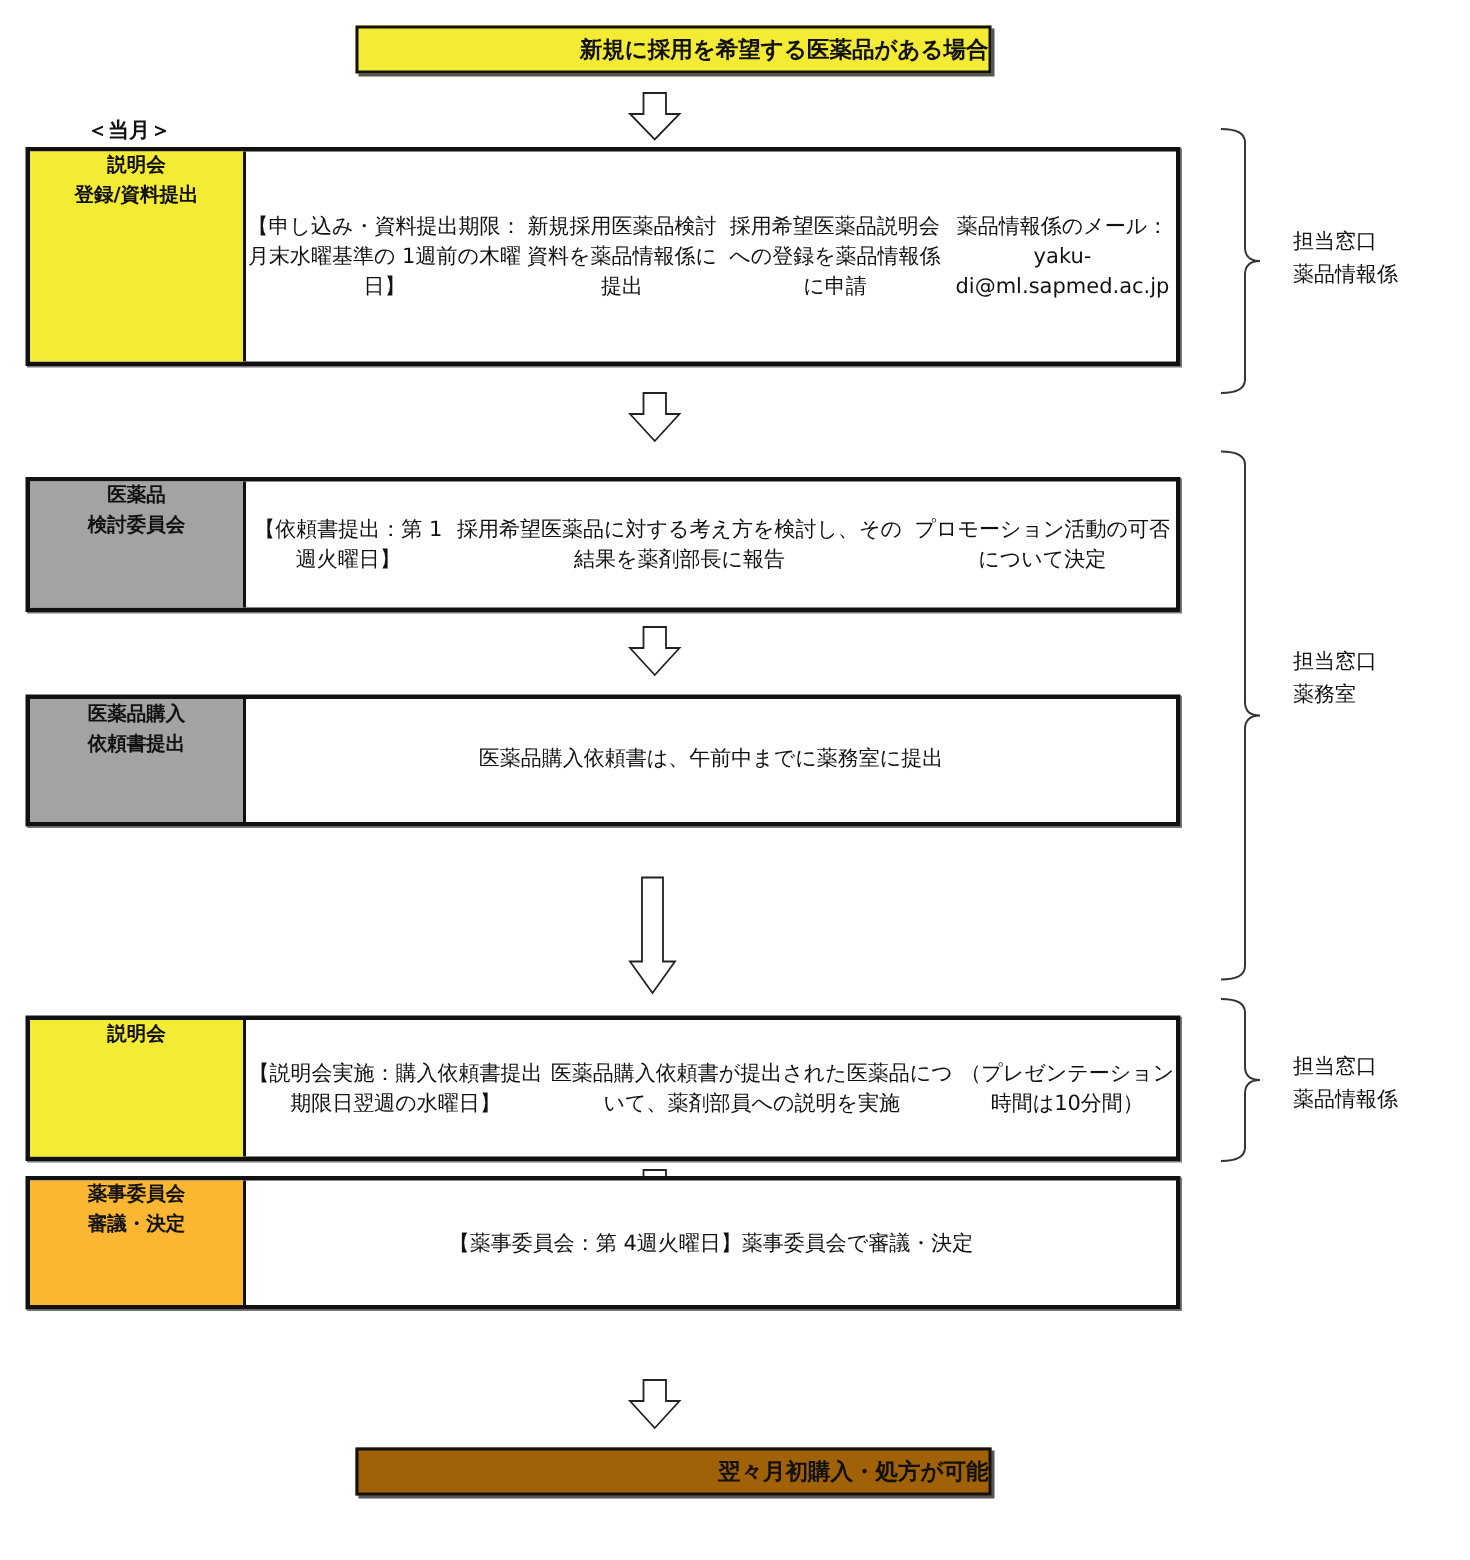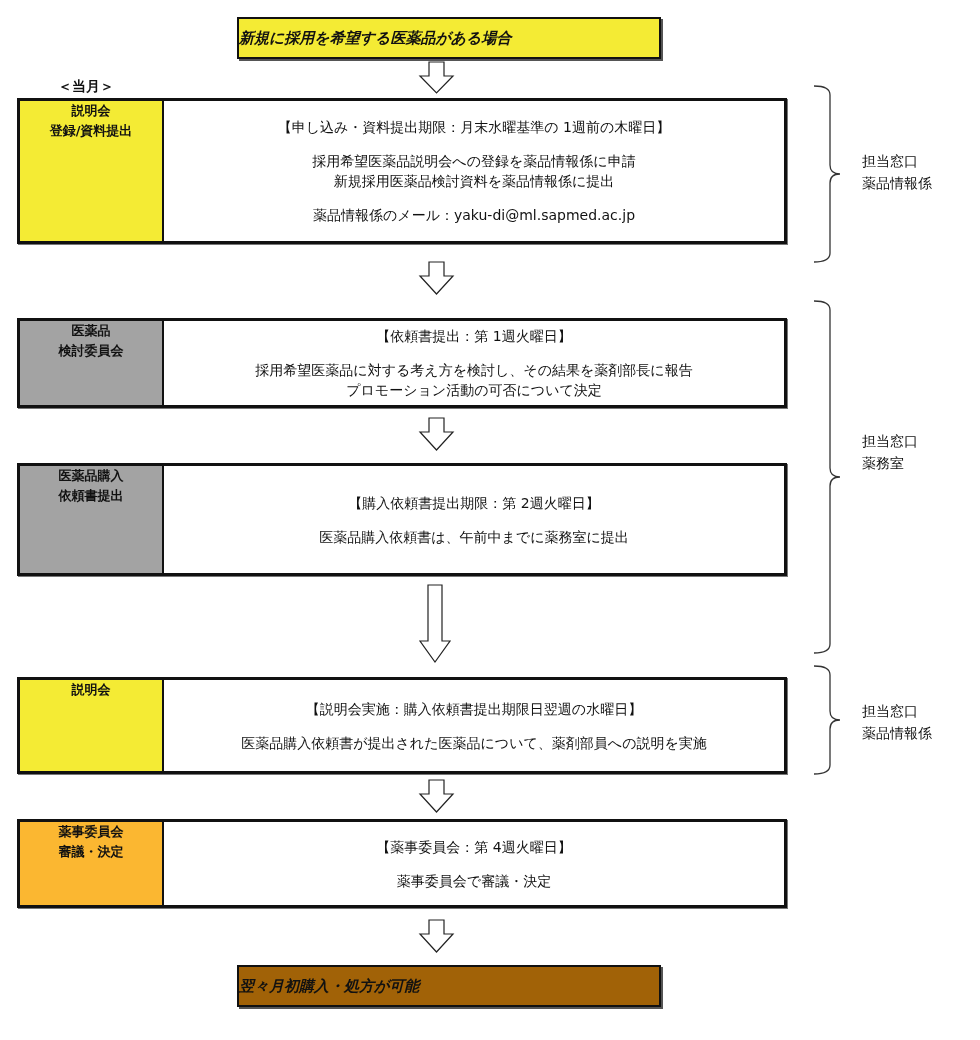--- a/index.html
+++ b/index.html
@@ -1,27 +1,27 @@
 <!DOCTYPE html>
 <html><head>
 <meta charset="utf-8">
 <style>
   html, body { margin:0; padding:0; }
   body { width:980px; height:1040px; background:#ffffff; position:relative; overflow:hidden;
          font-family:"DejaVu Sans", "Liberation Sans", sans-serif; color:#111; }
-  .term { position:absolute; left:237px; width:424px; height:42px; border:2px solid #111;
-          box-shadow: 2px 2px 0 #555; display:flex; align-items:center; justify-content:flex-start;
-          font-size:15px; font-weight:bold; box-sizing:border-box;font-style:italic; }
+  .term { position:absolute; left:237px; width:424px; height:32px; border:2px solid #111;
+          box-shadow: 2px 2px 0 #555; display:flex; align-items:center; justify-content:flex-end;
+          font-size:15px; font-weight:bold; box-sizing:border-box; }
   .term.yellow { background:#f4eb34; }
   .term.orange { background:#a16207; }
   .step { position:absolute; left:17px; width:770px; border:3px solid #111; box-sizing:border-box;
           display:flex; background:#fff; box-shadow: 1px 1px 0 #777; }
   .step .label { width:142px; flex:0 0 142px; border-right:2px solid #111; display:flex; flex-direction:column;
                  align-items:center; font-size:13px; font-weight:bold; line-height:20px; text-align:center; }
-  .step .body { flex:1; display:flex; flex-direction:column; align-items:center; justify-content:center;
+  .step .body { flex:1; display:flex; flex-direction:row; align-items:center; justify-content:center;
                 font-size:14px; line-height:20px; text-align:center; }
   .step .body .gap { height:14px; }
   .yellow-bg { background:#f4eb34; }
   .green-bg { background:#a3a3a3; }
   .orange-bg { background:#fbb731; }
   .month { position:absolute; left:58px; font-size:14px; font-weight:bold; }
   .side { position:absolute; left:862px; font-size:14px; line-height:22px; }
   svg { position:absolute; overflow:visible; }
 </style>
 </head>
@@ -38,22 +38,22 @@
 <div class="month" style="top:78px;">＜当月＞</div>
 
 <div class="step" style="top:98px; height:146px;">
   <div class="label yellow-bg">
     <span>説明会</span>
     <span>登録/資料提出</span>
   </div>
   <div class="body">
     <span>【申し込み・資料提出期限：月末水曜基準の 1週前の木曜日】</span>
     <div class="gap"></div>
+    <span>新規採用医薬品検討資料を薬品情報係に提出</span>
     <span>採用希望医薬品説明会への登録を薬品情報係に申請</span>
-    <span>新規採用医薬品検討資料を薬品情報係に提出</span>
     <div class="gap"></div>
     <span>薬品情報係のメール：yaku-di@ml.sapmed.ac.jp</span>
   </div>
 </div>
 
 <svg style="left:420px; top:262px;" width="34" height="33">
   <polygon points="9,0 24,0 24,14 33,14 16.5,32 0,14 9,14" fill="#fff" stroke="#222" stroke-width="1.2"></polygon>
 </svg>
 
 <div class="month" style="top:297px;margin-top:42px;">＜翌月＞</div>
@@ -68,52 +68,52 @@
     <div class="gap"></div>
     <span>採用希望医薬品に対する考え方を検討し、その結果を薬剤部長に報告</span>
     <span>プロモーション活動の可否について決定</span>
   </div>
 </div>
 
 <svg style="left:420px; top:418px;" width="34" height="33">
   <polygon points="9,0 24,0 24,14 33,14 16.5,32 0,14 9,14" fill="#fff" stroke="#222" stroke-width="1.2"></polygon>
 </svg>
 
-<div class="step" style="top:463px; height:113px;">
+<div class="step" style="top:463px; height:88px;font-family:Liberation Serif, serif;">
   <div class="label green-bg">
     <span>医薬品購入</span>
     <span>依頼書提出</span>
   </div>
   <div class="body">
-    <span>【購入依頼書提出期限：第 2週火曜日】</span>
     <div class="gap"></div>
     <span>医薬品購入依頼書は、午前中までに薬務室に提出</span>
   </div>
 </div>
 
 <svg style="left:418px; top:585px;" width="34" height="78">
   <polygon points="10,0 24,0 24,56 32,56 17,77 2,56 10,56" fill="#fff" stroke="#222" stroke-width="1.2"></polygon>
 </svg>
 
 <div class="step" style="top:677px; height:97px;">
   <div class="label yellow-bg">
     <span>説明会</span>
   </div>
   <div class="body">
     <span>【説明会実施：購入依頼書提出期限日翌週の水曜日】</span>
     <div class="gap"></div>
     <span>医薬品購入依頼書が提出された医薬品について、薬剤部員への説明を実施</span>
+    <span>（プレゼンテーション時間は10分間）</span>
   </div>
 </div>
 
 <svg style="left:420px; top:780px;" width="34" height="33">
   <polygon points="9,0 24,0 24,14 33,14 16.5,32 0,14 9,14" fill="#fff" stroke="#222" stroke-width="1.2"></polygon>
 </svg>
 
-<div class="step" style="top:819px; height:89px;">
+<div class="step" style="top:784px; height:89px;">
   <div class="label orange-bg">
     <span>薬事委員会</span>
     <span>審議・決定</span>
   </div>
   <div class="body">
     <span>【薬事委員会：第 4週火曜日】</span>
     <div class="gap"></div>
     <span>薬事委員会で審議・決定</span>
   </div>
 </div>

